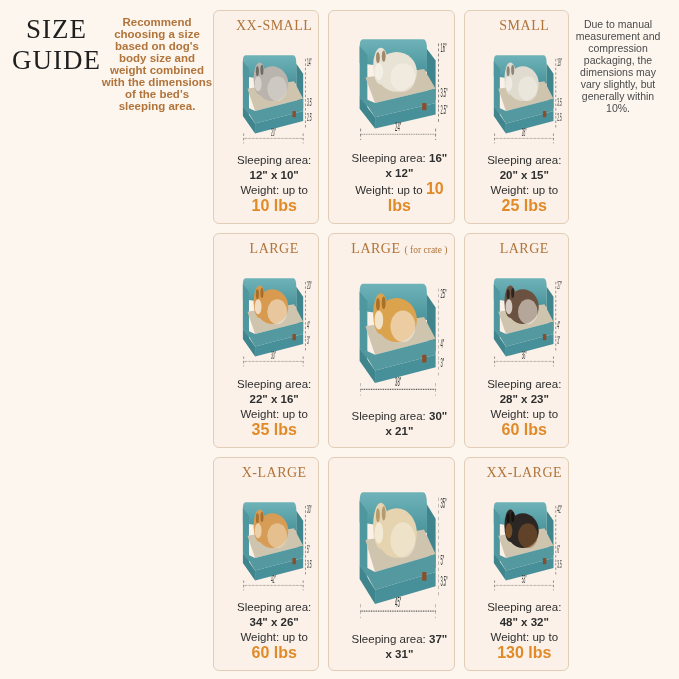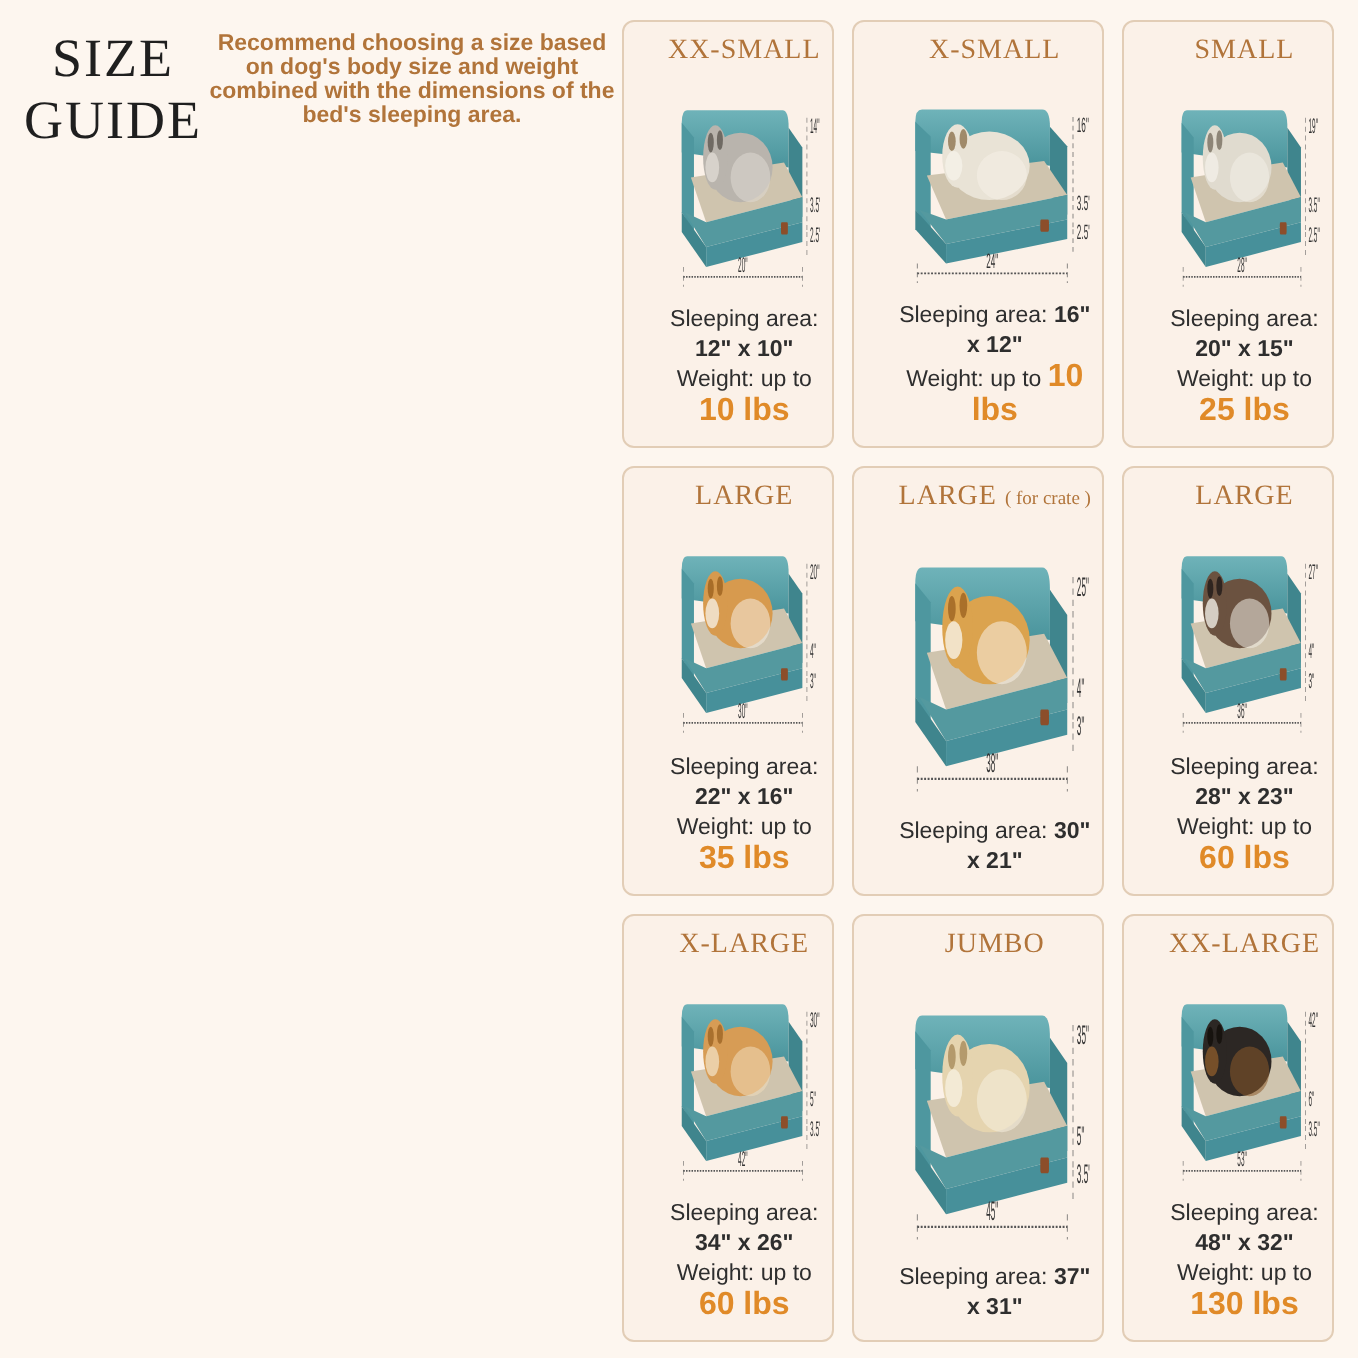--- a/index.html
+++ b/index.html
@@ -165,21 +165,20 @@
   <text class="dim-text" x="186" y="58" text-anchor="start">3.5"</text>
   <text class="dim-text" x="186" y="70" text-anchor="start">2.5"</text>
 </svg>
         </div>
         <div class="specs">
           <div><span>Sleeping area:</span> <span class="val">12" x 10"</span></div>
           <div><span>Weight:</span> <span>up to</span> <span class="weight">10 lbs</span></div>
         </div>
       </div>
       <div class="card">
-        <div class="card-title"><span>X-SMALL</span></div>
         <div class="illus">
 <svg viewBox="0 0 200 96" preserveAspectRatio="none">
   <defs>
     <linearGradient id="g-dog-shih-tzu" x1="0" y1="0" x2="0" y2="1">
       <stop offset="0%" stop-color="#6fb3b9"></stop>
       <stop offset="100%" stop-color="#4a949c"></stop>
     </linearGradient>
   </defs>
 
   <path d="M18,34 L18,22 Q18,17 25,17 L150,17 Q158,17 158,24 L158,40 Z" fill="url(#g-dog-shih-tzu)"></path>
@@ -482,21 +481,20 @@
   <text class="dim-text" x="186" y="58" text-anchor="start">5"</text>
   <text class="dim-text" x="186" y="70" text-anchor="start">3.5"</text>
 </svg>
         </div>
         <div class="specs">
           <div><span>Sleeping area:</span> <span class="val">34" x 26"</span></div>
           <div><span>Weight:</span> <span>up to</span> <span class="weight">60 lbs</span></div>
         </div>
       </div>
       <div class="card">
-        <div class="card-title"><span>JUMBO</span></div>
         <div class="illus">
 <svg viewBox="0 0 200 96" preserveAspectRatio="none">
   <defs>
     <linearGradient id="g-dog-labrador" x1="0" y1="0" x2="0" y2="1">
       <stop offset="0%" stop-color="#6fb3b9"></stop>
       <stop offset="100%" stop-color="#4a949c"></stop>
     </linearGradient>
   </defs>
 
   <path d="M18,34 L18,22 Q18,17 25,17 L150,17 Q158,17 158,24 L158,40 Z" fill="url(#g-dog-labrador)"></path>
@@ -588,13 +586,14 @@
   <text class="dim-text" x="186" y="70" text-anchor="start">3.5"</text>
 </svg>
         </div>
         <div class="specs">
           <div><span>Sleeping area:</span> <span class="val">48" x 32"</span></div>
           <div><span>Weight:</span> <span>up to</span> <span class="weight">130 lbs</span></div>
         </div>
       </div>
     </div>
 
+  <div class="footer">Due to manual measurement and compression packaging, the dimensions may vary slightly, but generally within 10%.</div>
 </div>
 
 </body></html>

